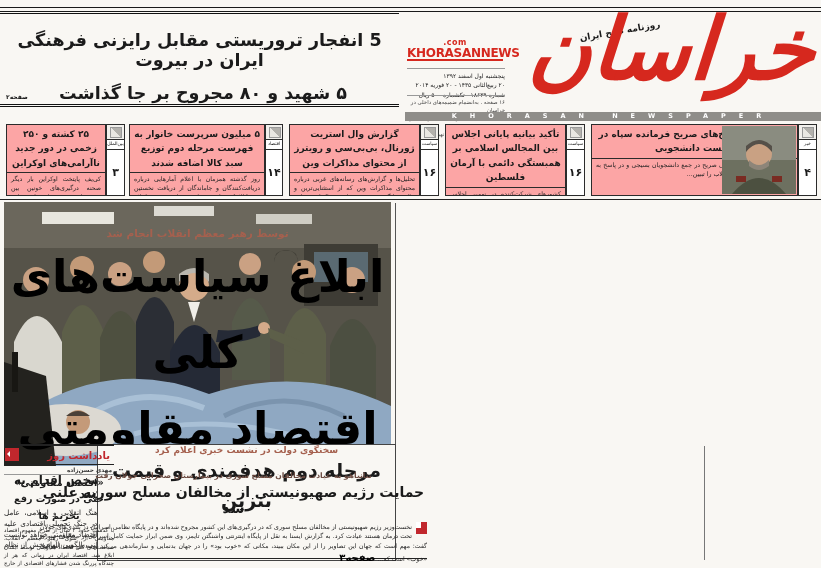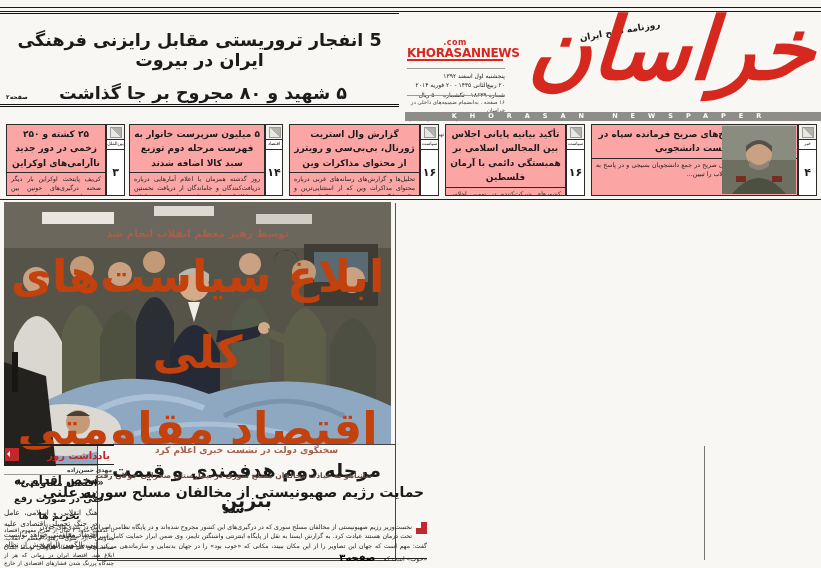--- a/index.html
+++ b/index.html
@@ -67,21 +67,21 @@
   .g-ukraine{width:121px;}.g-ukraine .nbox{width:100px;}
   .sepah-pad{padding-right:76px;}
   .mini-photo{position:absolute;top:1px;right:1px;width:74px;height:68px;overflow:hidden;}
   
   .main-photo{position:absolute;left:4px;top:202px;width:387px;height:264px;margin:0;
     background:#565349;overflow:hidden;}
   
   .lead{position:absolute;right:430px;left:4px;top:202px;height:240px;}
   .lead .kicker{text-align:center;font-size:10.5px;font-weight:bold;color:#a5604e;margin-top:25px;}
   .lead .h1a,.lead .h1b{text-align:center;font-weight:900;font-size:45px;line-height:76px;
-    letter-spacing:-1px;color:#c2410c;}
+    letter-spacing:-1px;color:#000000;}
   .lead .subhead{text-align:center;font-size:12px;font-weight:800;margin-top:6px;}
   .lead .lbody{margin-top:7px;font-size:7.2px;line-height:1.5;color:#222;text-align:justify;
     column-count:2;column-gap:12px;column-rule:none;height:48px;overflow:hidden;}
   .pageref{font-weight:bold;font-size:10px;color:#000;white-space:nowrap;}
   .lead-mark{float:right;width:11px;height:12px;background:#c1272d;margin-left:4px;position:relative;}
   .lead-mark::after{content:"";position:absolute;top:0;left:0;width:5px;height:6px;background:#fff;}
   
   .gov-box{position:absolute;right:425px;width:299px;top:444px;height:117px;
     border:1px solid #444;box-sizing:border-box;background:#f9f7f3;}
   .gov-box .kicker{text-align:center;font-size:9px;font-weight:bold;color:#a5604e;margin-top:0;}

